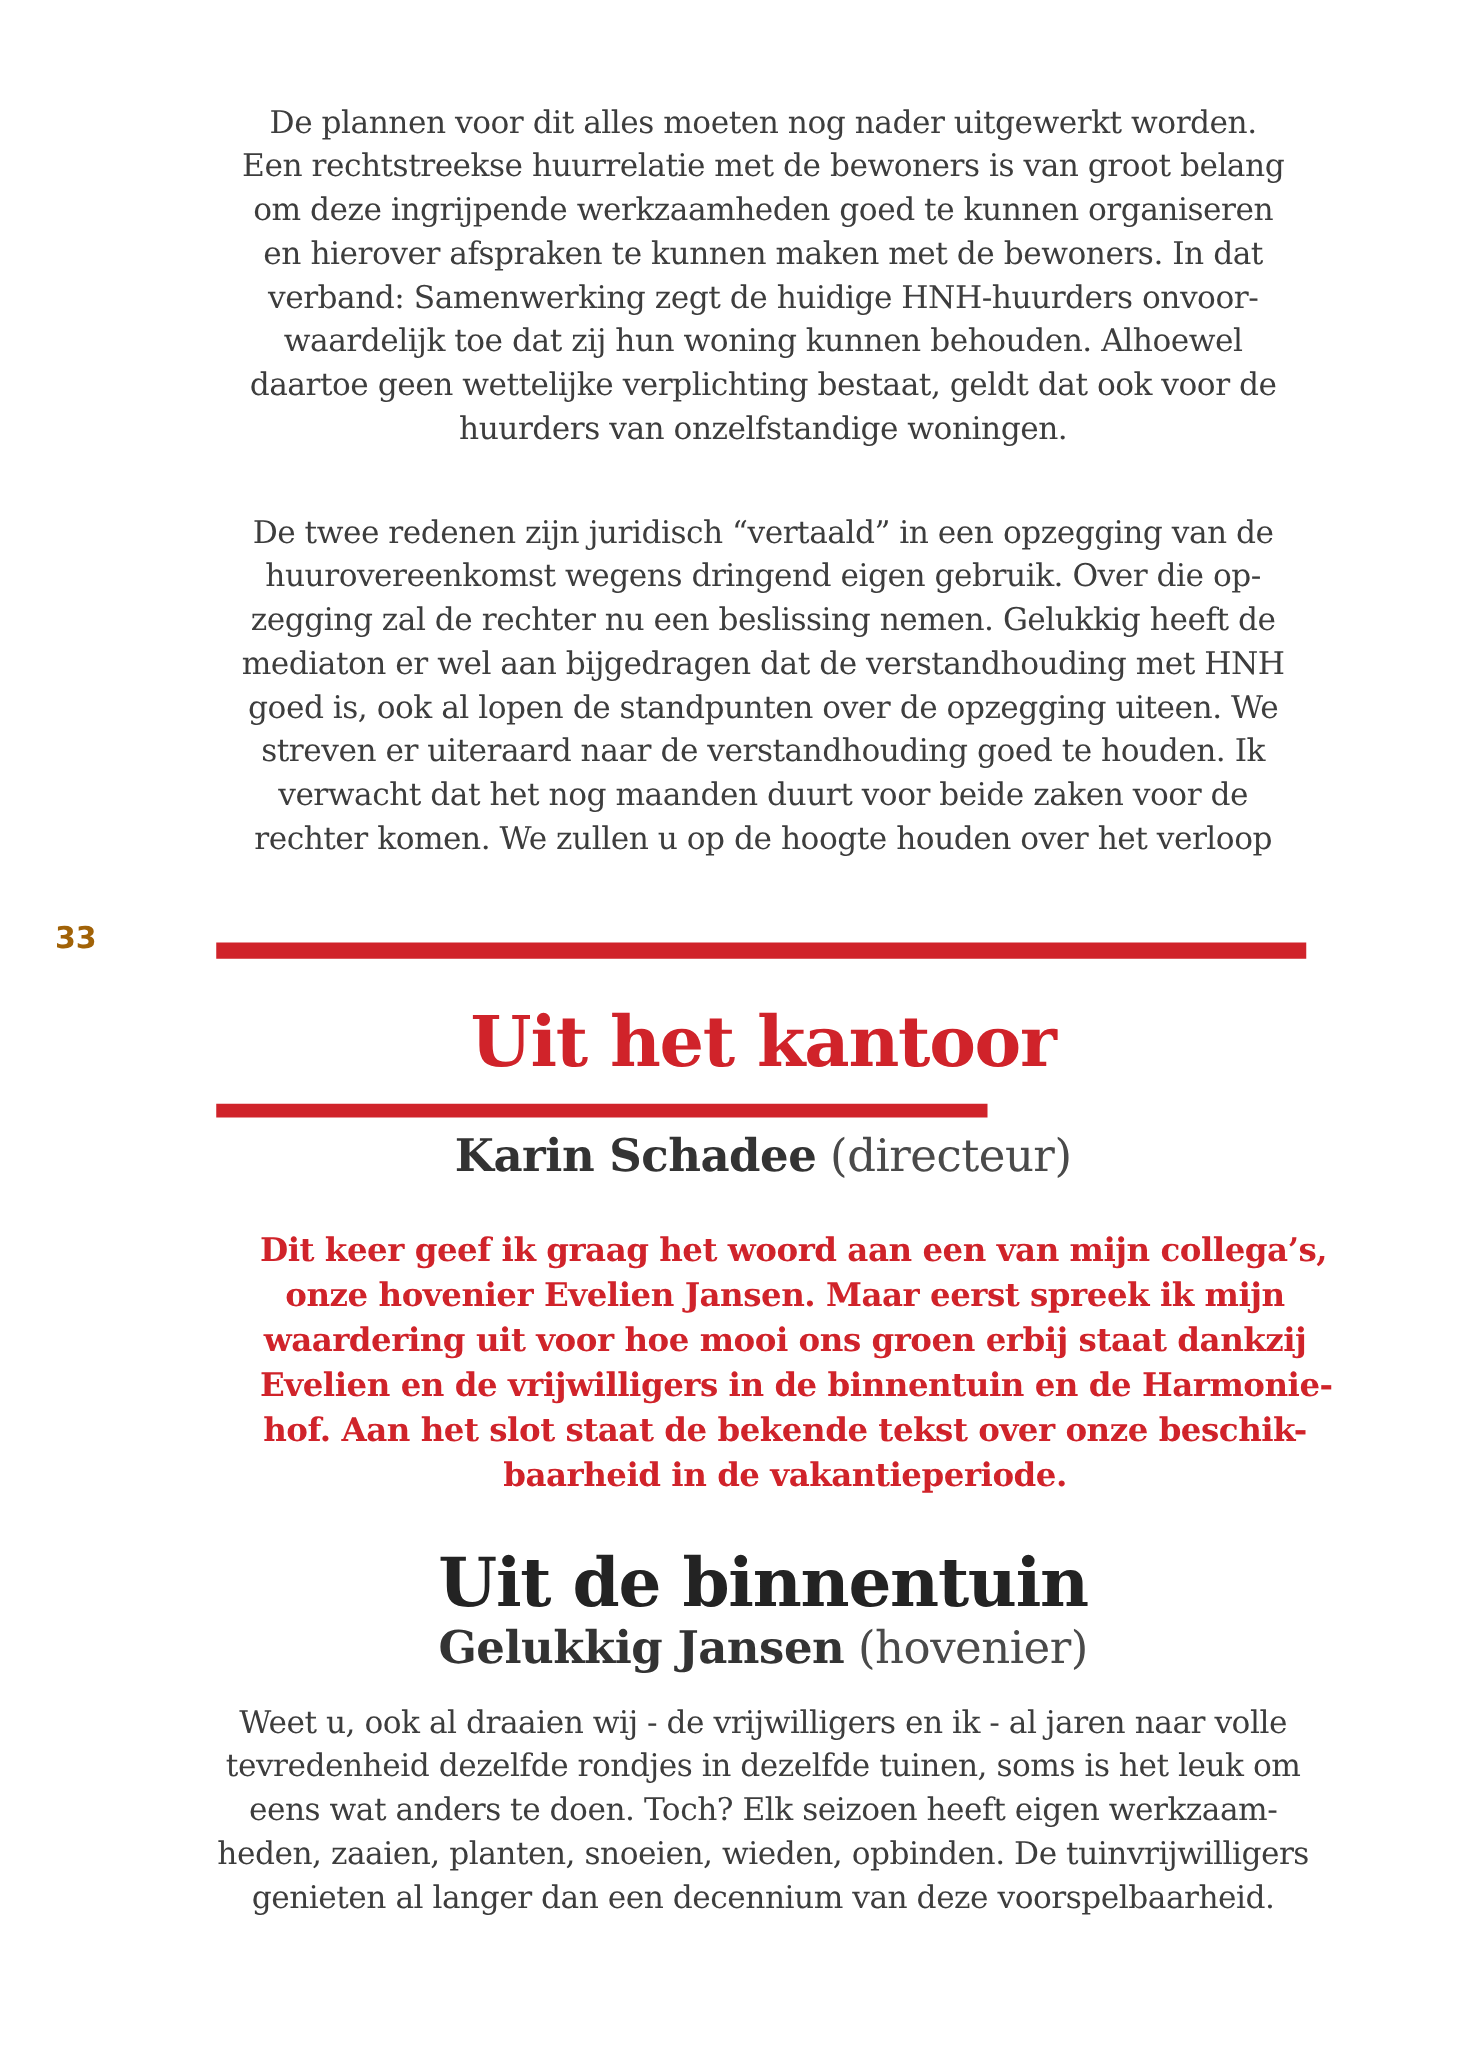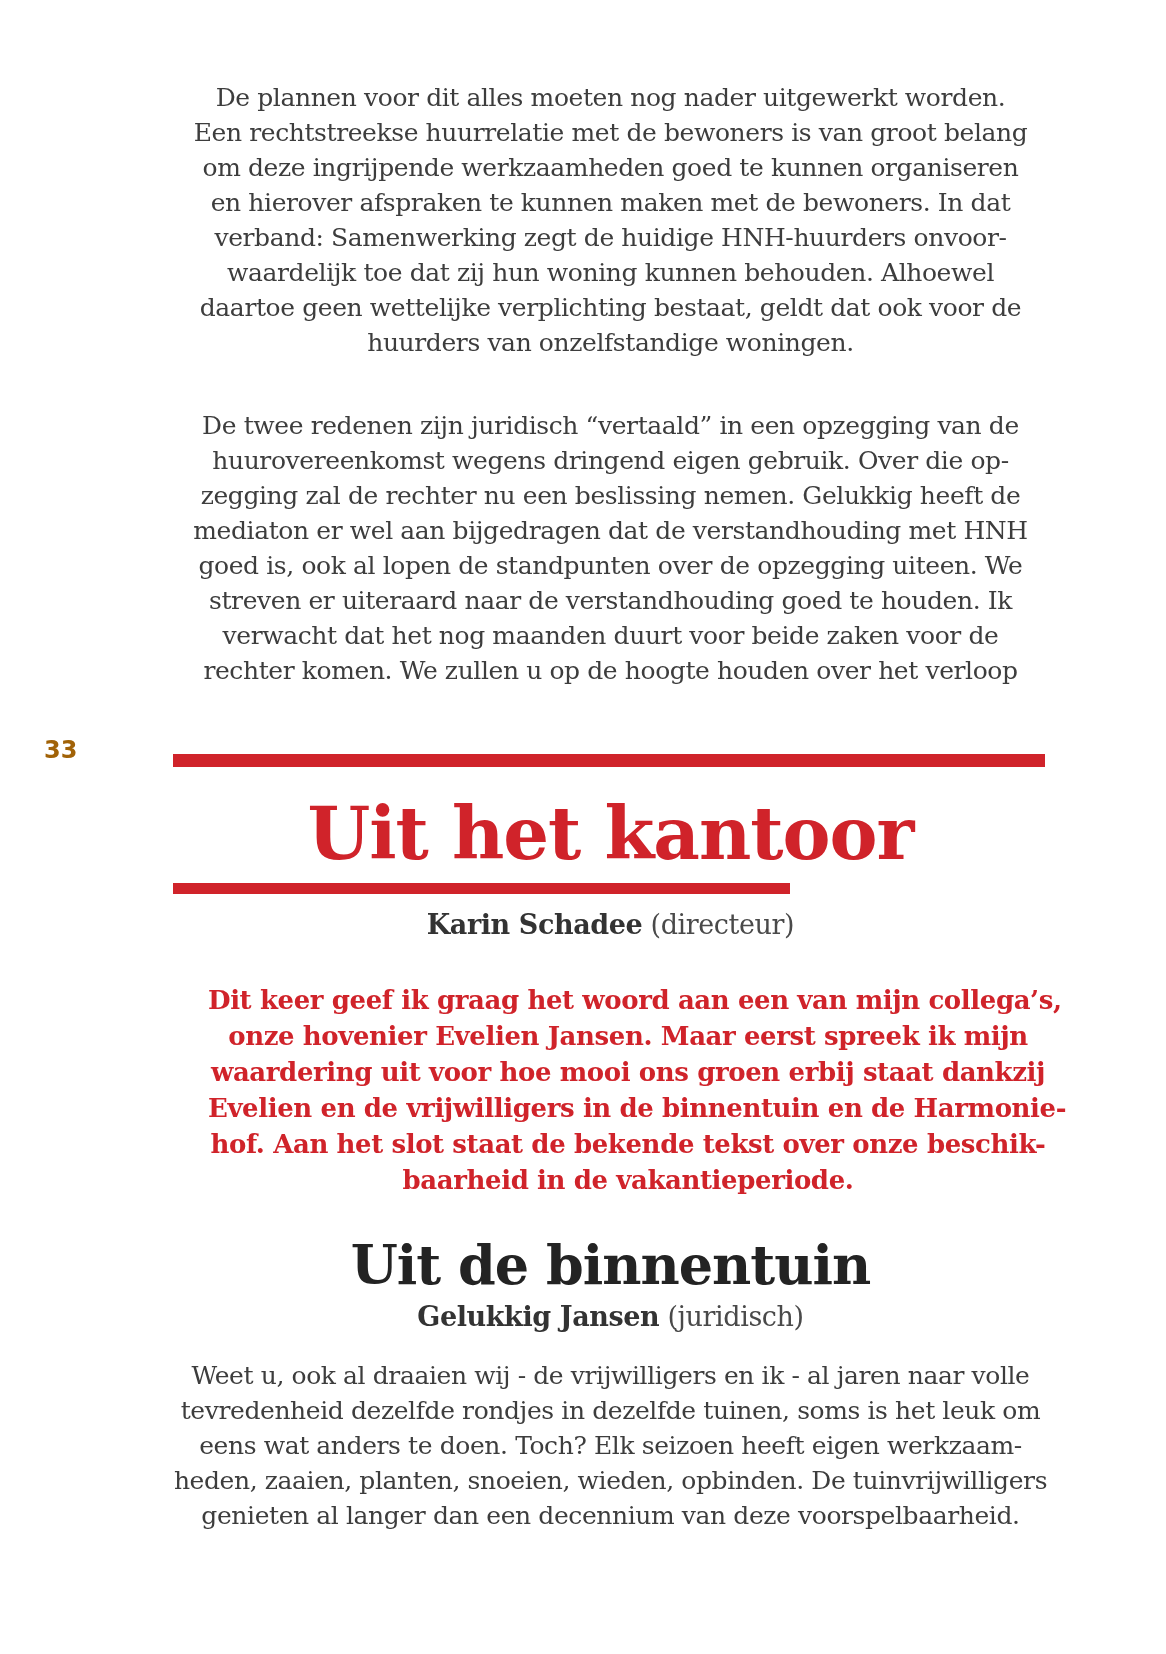--- a/index.html
+++ b/index.html
@@ -38,36 +38,36 @@
   .par-1 { margin-top: 80px; }
   .par-2 { margin-top: 48px; }
   .section-rule {
     margin-top: 66px;
     width: 872px;
     height: 13px;
     background: #d0232a;
   }
   .title-kantoor {
     margin: 24px 0 0 0;
-    font-size: 72px;
+    font-size: 56px;
     line-height: 86px;
     letter-spacing: -1px;
     font-weight: bold;
     color: #d0232a;
     white-space: pre;
   }
   .title-underline {
     margin-top: 6px;
     width: 617px;
     height: 11px;
     background: #d0232a;
   }
   .byline {
     margin: 0;
-    font-size: 27px;
+    font-size: 36px;
     line-height: 34px;
     letter-spacing: -0.4px;
     white-space: pre;
   }
   .byline-1 { margin-top: 14px; }
   .byline-name { font-weight: bold; color: #333333; }
   .byline-role { font-weight: normal; color: #4a4a4a; }
   .intro-red {
     margin: 40px 0 0 35px;
     font-size: 26px;
@@ -124,21 +124,21 @@
 
   <p class="intro-red">Dit keer geef ik graag het woord aan een van mijn collega’s,
 onze hovenier Evelien Jansen. Maar eerst spreek ik mijn
 waardering uit voor hoe mooi ons groen erbij staat dankzij
 Evelien en de vrijwilligers in de binnentuin en de Harmonie-
 hof. Aan het slot staat de bekende tekst over onze beschik-
 baarheid in de vakantieperiode.</p>
 
   <h2 class="title-binnentuin">Uit de binnentuin</h2>
 
-  <p class="byline byline-2"><span class="byline-name">Gelukkig Jansen</span><span class="byline-role"> (juridisch)</span></p>
+  <p class="byline byline-2"><span class="byline-name">Gelukkig Jansen</span><span class="byline-role"> (hovenier)</span></p>
 
   <p class="body-par par-3">Weet u, ook al draaien wij - de vrijwilligers en ik - al jaren naar volle
 tevredenheid dezelfde rondjes in dezelfde tuinen, soms is het leuk om
 eens wat anders te doen. Toch? Elk seizoen heeft eigen werkzaam-
 heden, zaaien, planten, snoeien, wieden, opbinden. De tuinvrijwilligers
 genieten al langer dan een decennium van deze voorspelbaarheid.</p>
 
 </div>
 
 </body></html>

